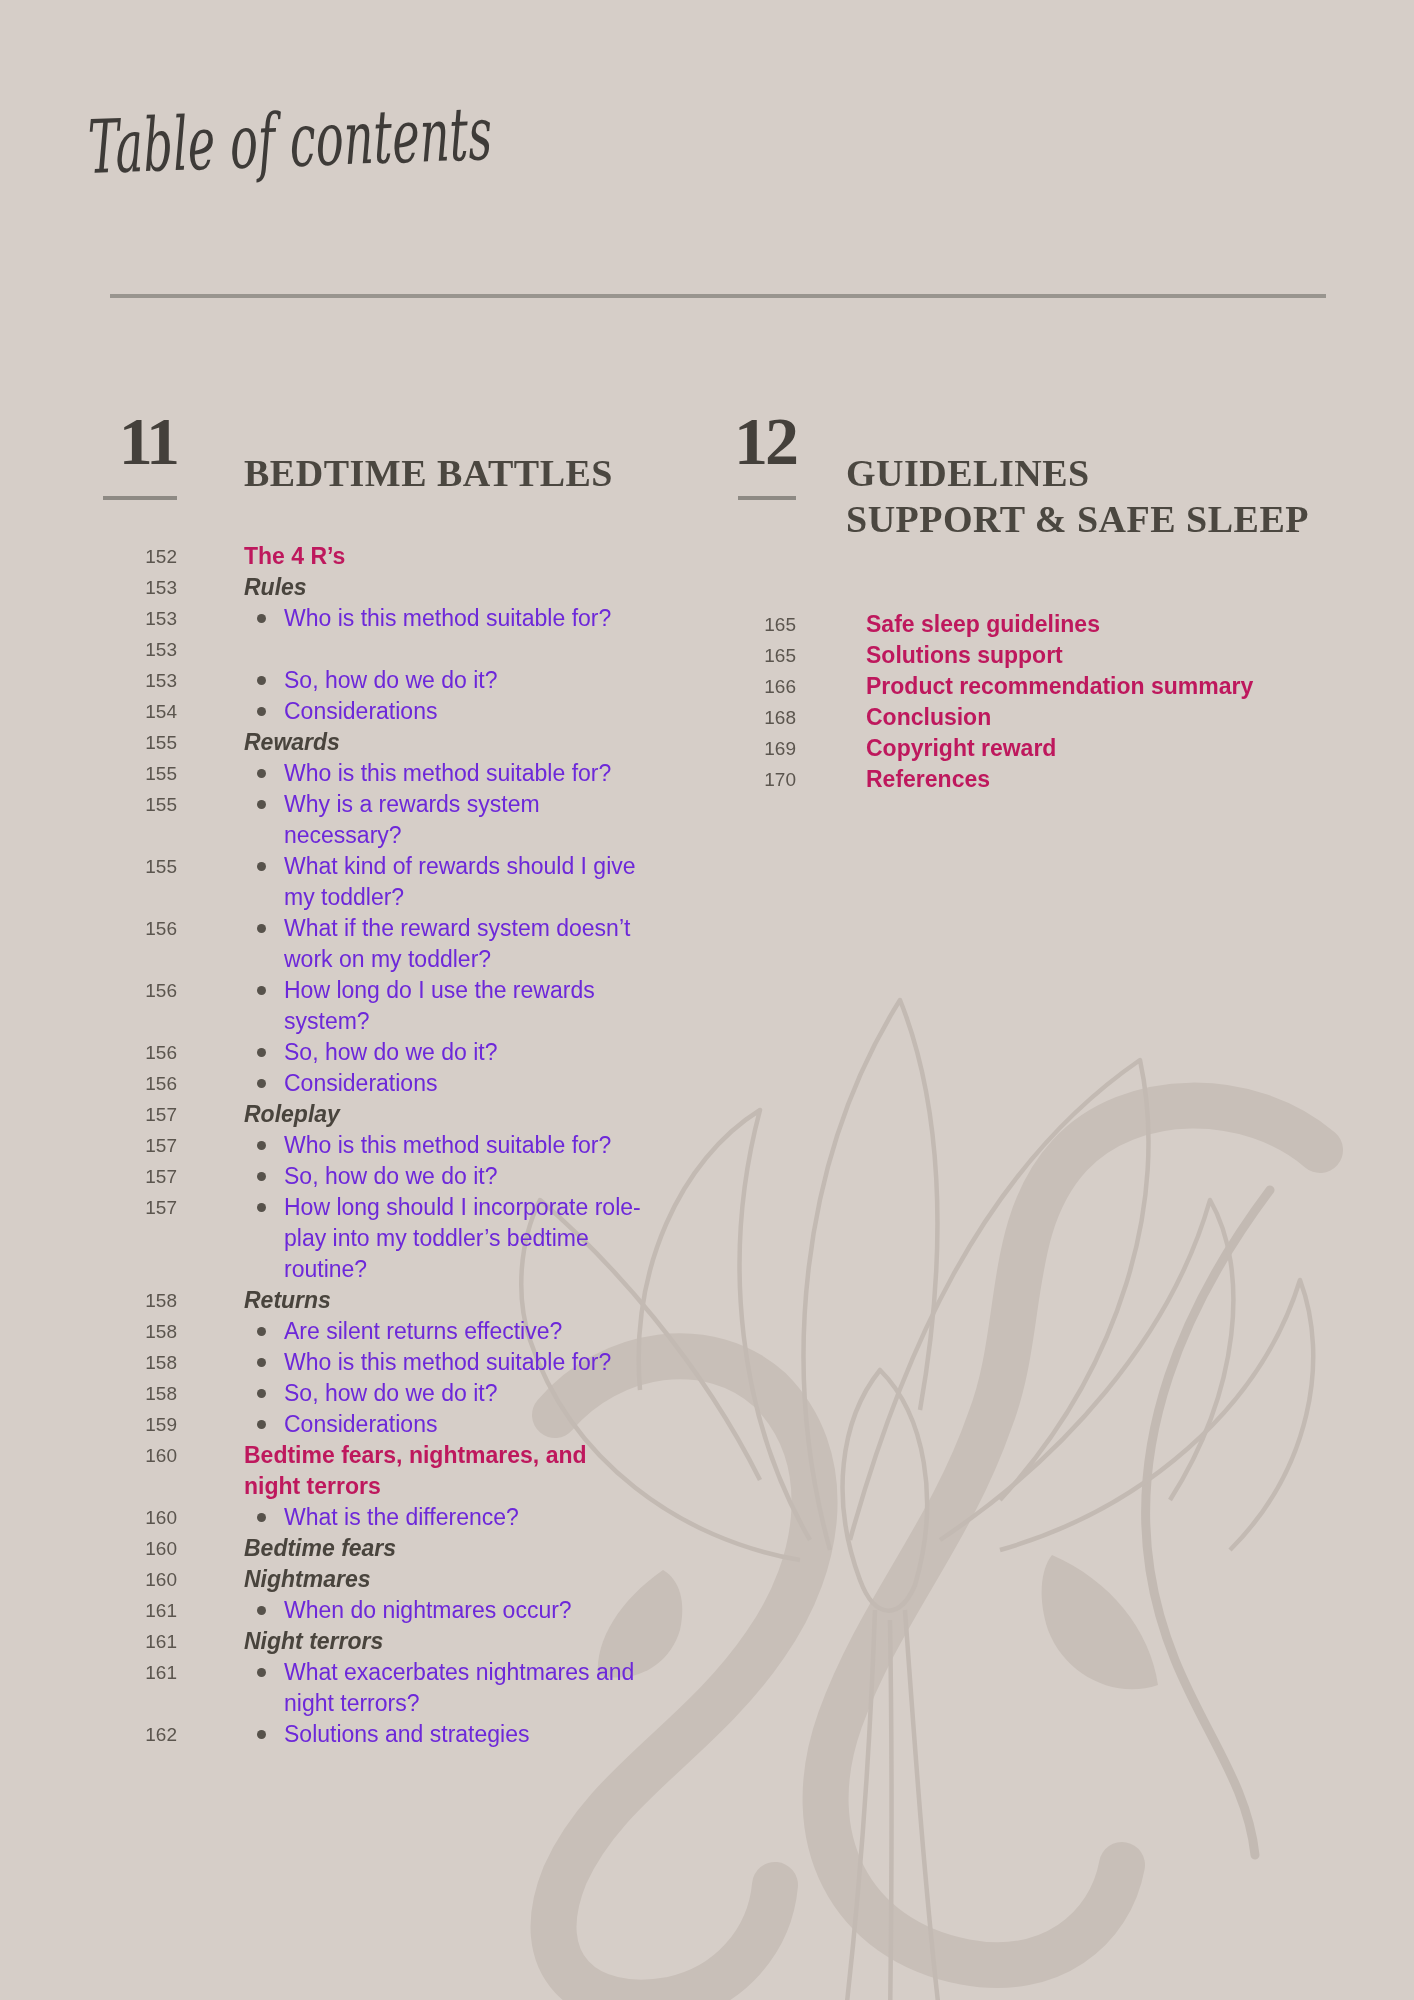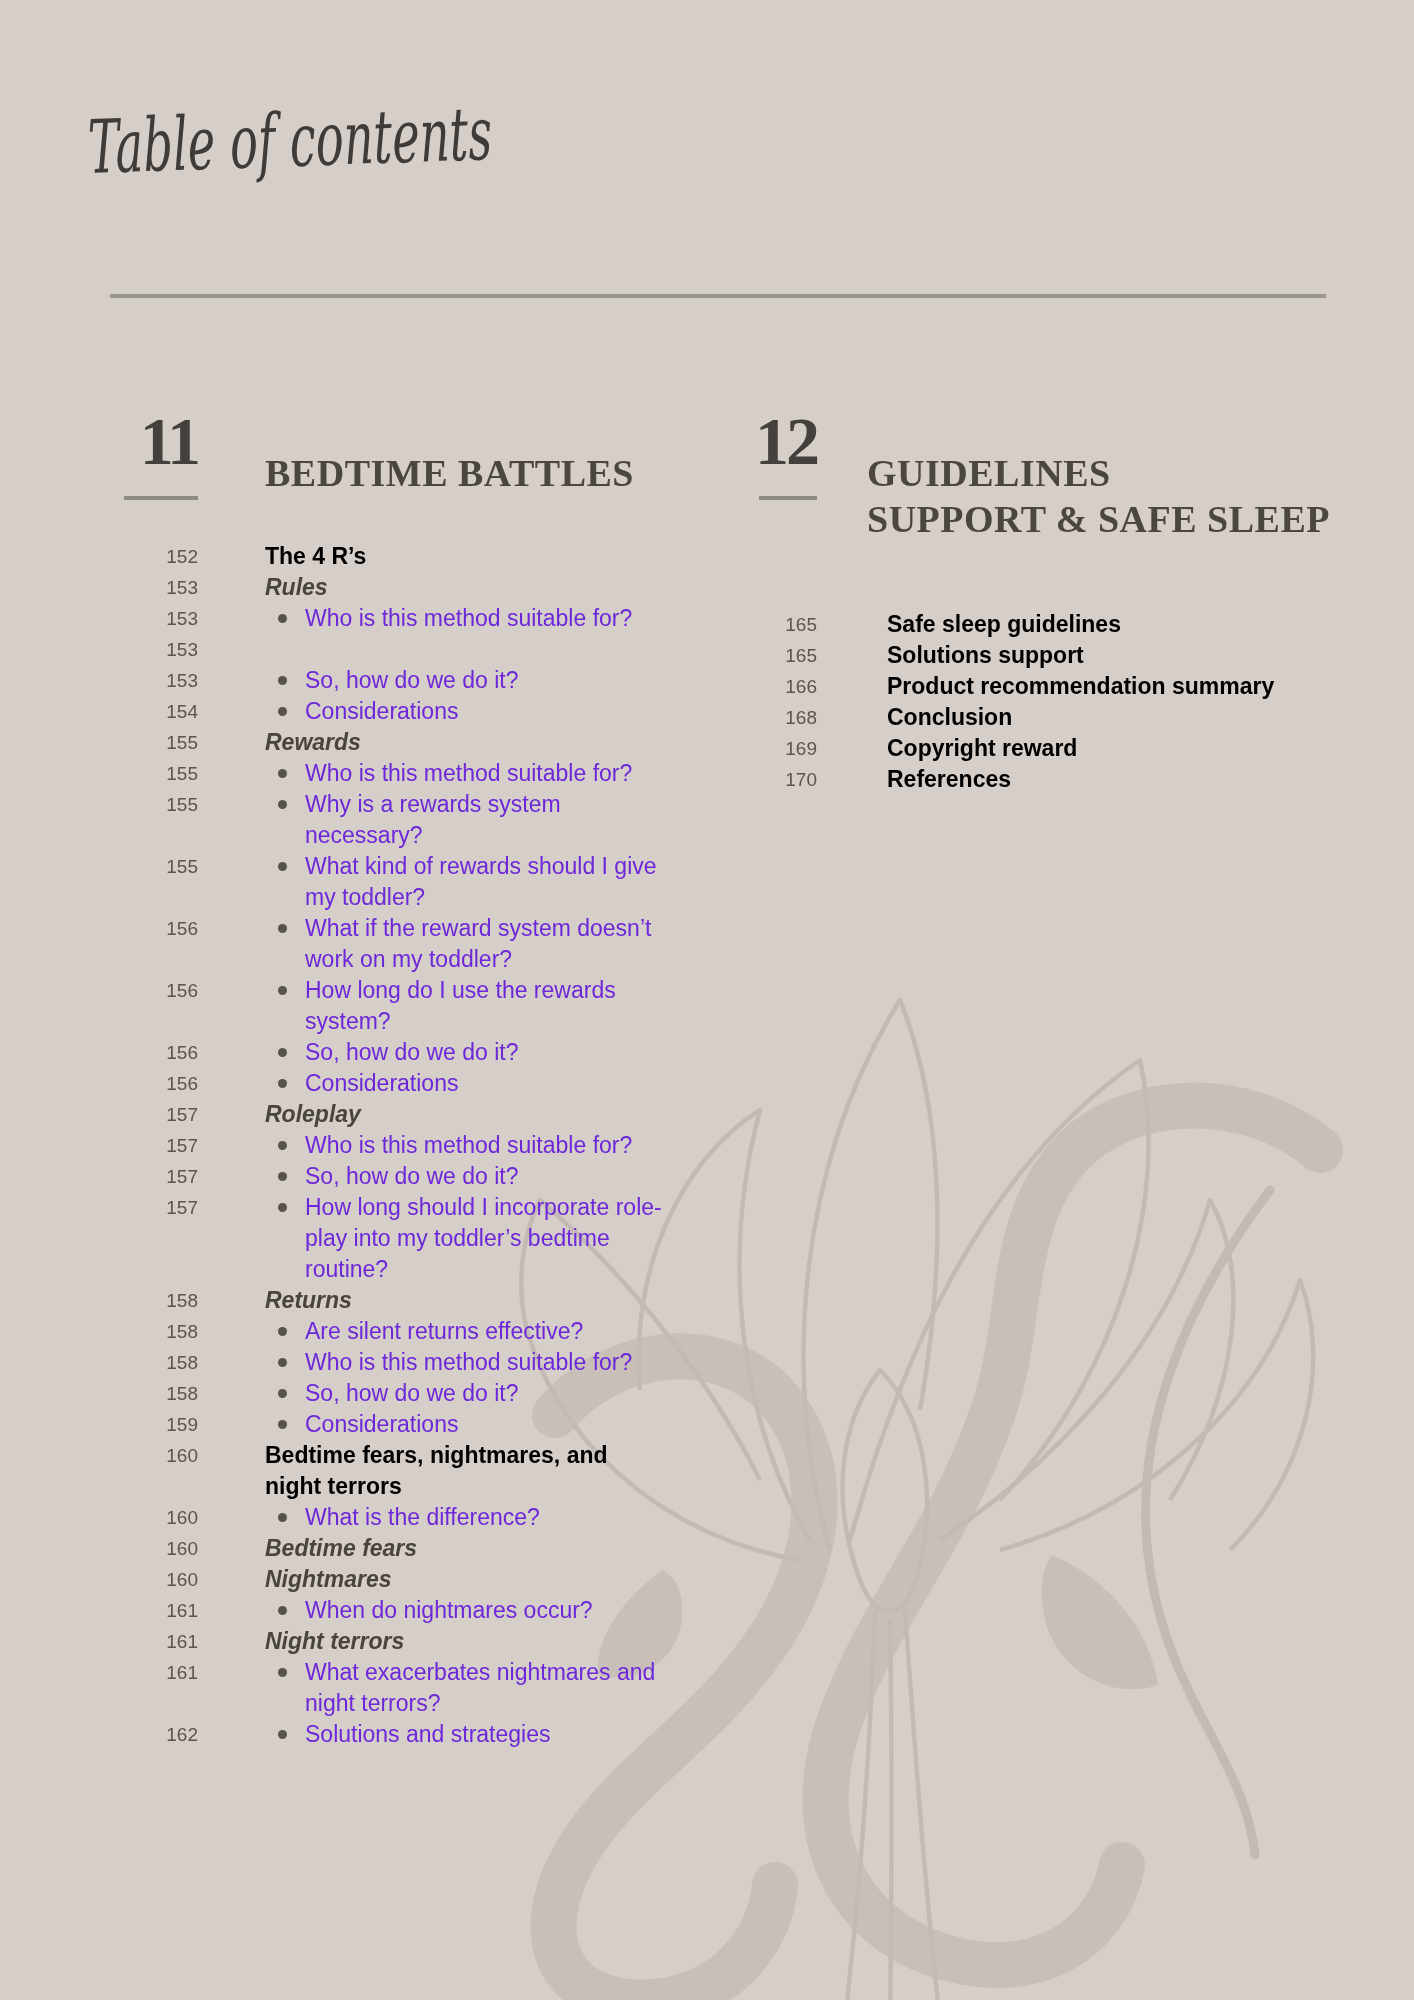--- a/index.html
+++ b/index.html
@@ -15,21 +15,21 @@
   
   .script-title{position:absolute;left:80px;top:70px;overflow:visible;}
   .script-title text{
     font-family:"DejaVu Serif",serif;
     font-style:italic;
     fill:#3e3b38;
   }
   
   .divider{position:absolute;left:110px;top:294px;width:1216px;height:4px;background:#99958f;}
   
-  .toc{position:absolute;left:105px;top:412px;width:1300px;display:flex;}
+  .toc{position:absolute;left:84px;top:412px;width:1300px;display:flex;}
   .chapter{display:block;}
   .chapter--left{width:572px;flex:none;}
   .chapter--right{flex:1;}
   .chapter-header{display:flex;align-items:flex-start;}
   .num-block{display:flex;flex-direction:column;align-items:flex-end;flex:none;}
   .chapter--left .num-block{width:93px;}
   .chapter--right .num-block{width:140px;}
   .chapter-num{
     font-family:"Liberation Serif",serif;
     font-weight:bold;
@@ -61,21 +61,21 @@
   }
   .chapter--right .pagenum{width:140px;}
   .entry-text{
     display:block;
     margin-left:67px;
     font-size:23px;line-height:31px;
     color:#6d28d9;
     max-width:400px;
   }
   .chapter--right .entry-text{margin-left:70px;max-width:520px;}
-  .entry.section .entry-text{font-weight:bold;color:#000000;max-width:380px;}
+  .entry.section .entry-text{font-weight:bold;color:#be185d;max-width:380px;}
   .chapter--right .entry.section .entry-text{max-width:520px;}
   .entry.subsection .entry-text{font-weight:bold;font-style:italic;color:#49443d;}
   .entry.bullet .entry-text{position:relative;padding-left:40px;max-width:388px;}
   .entry.bullet .entry-text::before{
     content:"";position:absolute;left:13px;top:11px;
     width:9px;height:9px;border-radius:50%;background:#57524b;
   }
 </style>
 </head>
 <body>

